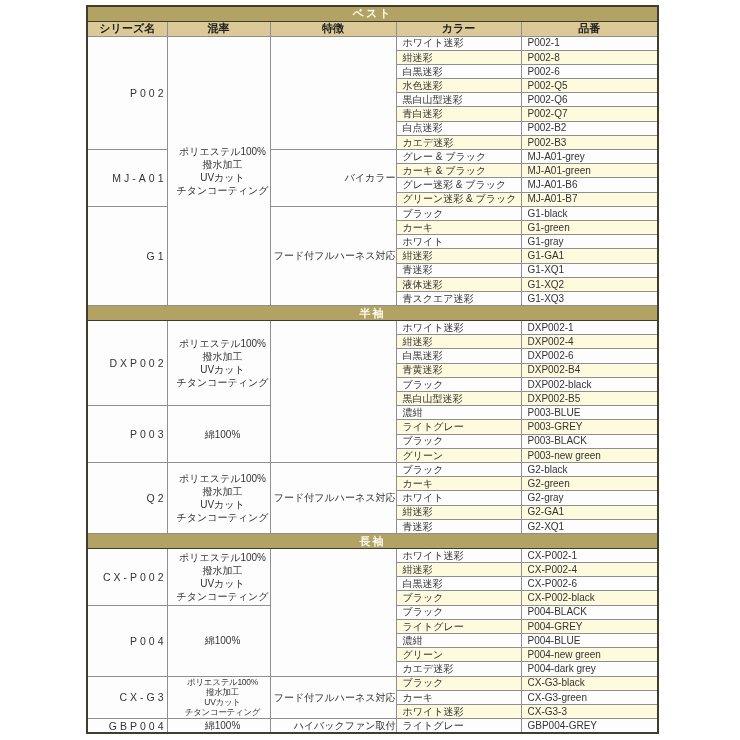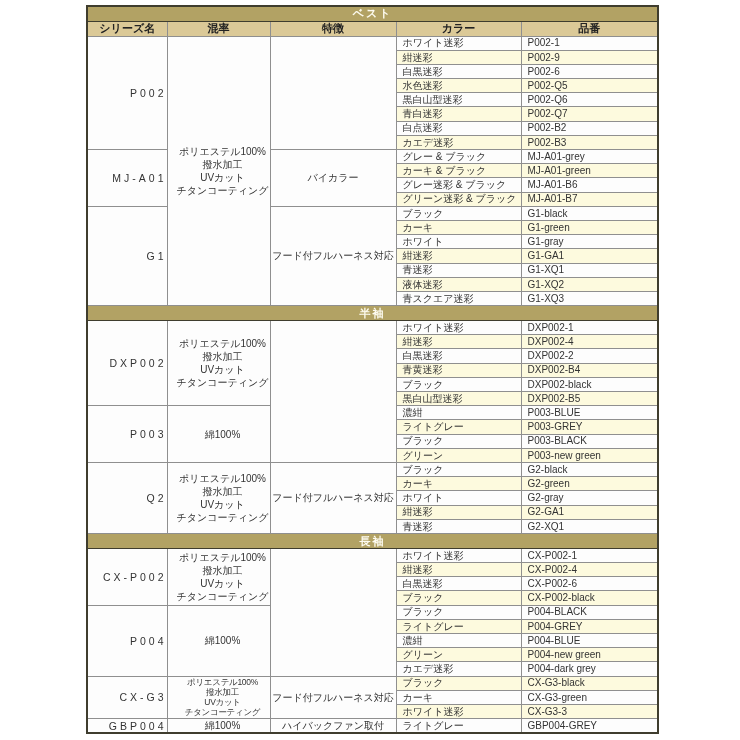--- a/index.html
+++ b/index.html
@@ -22,21 +22,21 @@
   tr.cols{height:15px;}
   tr.cols td{background:var(--header-bg);color:#222;font-weight:bold;
      text-align:center;font-size:11px;}
   tr.d{height:14.2px;}
   tr.w{background:var(--row-bg);}
   tr.y{background:var(--row-alt-bg);}
   td.series{text-align:right;letter-spacing:3px;font-size:10.5px;background:var(--row-bg);}
   td.blend{text-align:center;white-space:pre-line;background:var(--row-bg);
      font-size:10px;line-height:13px;padding-left:8px;}
   td.blend.sm{font-size:8.5px;line-height:10px;letter-spacing:-0.3px;}
-  td.feature{text-align:center;background:var(--row-bg);font-size:10px;}
+  td.feature{text-align:right;background:var(--row-bg);font-size:10px;}
   td.c{text-align:left;padding-left:6px;}
 </style>
 </head>
 <body>
 
 <div class="page">
 <table class="catalog">
 <colgroup>
   <col style="width:80px">
         <col style="width:103px">
@@ -61,21 +61,21 @@
     <td class="blend" rowspan="19">ポリエステル100%
 撥水加工
 UVカット
 チタンコーティング</td>
     <td class="feature" rowspan="8"></td>
     <td class="c">ホワイト迷彩</td>
     <td class="c">P002-1</td>
   </tr>
   <tr class="d y">
     <td class="c">紺迷彩</td>
-    <td class="c">P002-9</td>
+    <td class="c">P002-8</td>
   </tr>
   <tr class="d w">
     <td class="c">白黒迷彩</td>
     <td class="c">P002-6</td>
   </tr>
   <tr class="d y">
     <td class="c">水色迷彩</td>
     <td class="c">P002-Q5</td>
   </tr>
   <tr class="d w">
@@ -155,21 +155,21 @@
     <td class="feature" rowspan="10"></td>
     <td class="c">ホワイト迷彩</td>
     <td class="c">DXP002-1</td>
   </tr>
   <tr class="d y">
     <td class="c">紺迷彩</td>
     <td class="c">DXP002-4</td>
   </tr>
   <tr class="d w">
     <td class="c">白黒迷彩</td>
-    <td class="c">DXP002-2</td>
+    <td class="c">DXP002-6</td>
   </tr>
   <tr class="d y">
     <td class="c">青黄迷彩</td>
     <td class="c">DXP002-B4</td>
   </tr>
   <tr class="d w">
     <td class="c">ブラック</td>
     <td class="c">DXP002-black</td>
   </tr>
   <tr class="d y">

